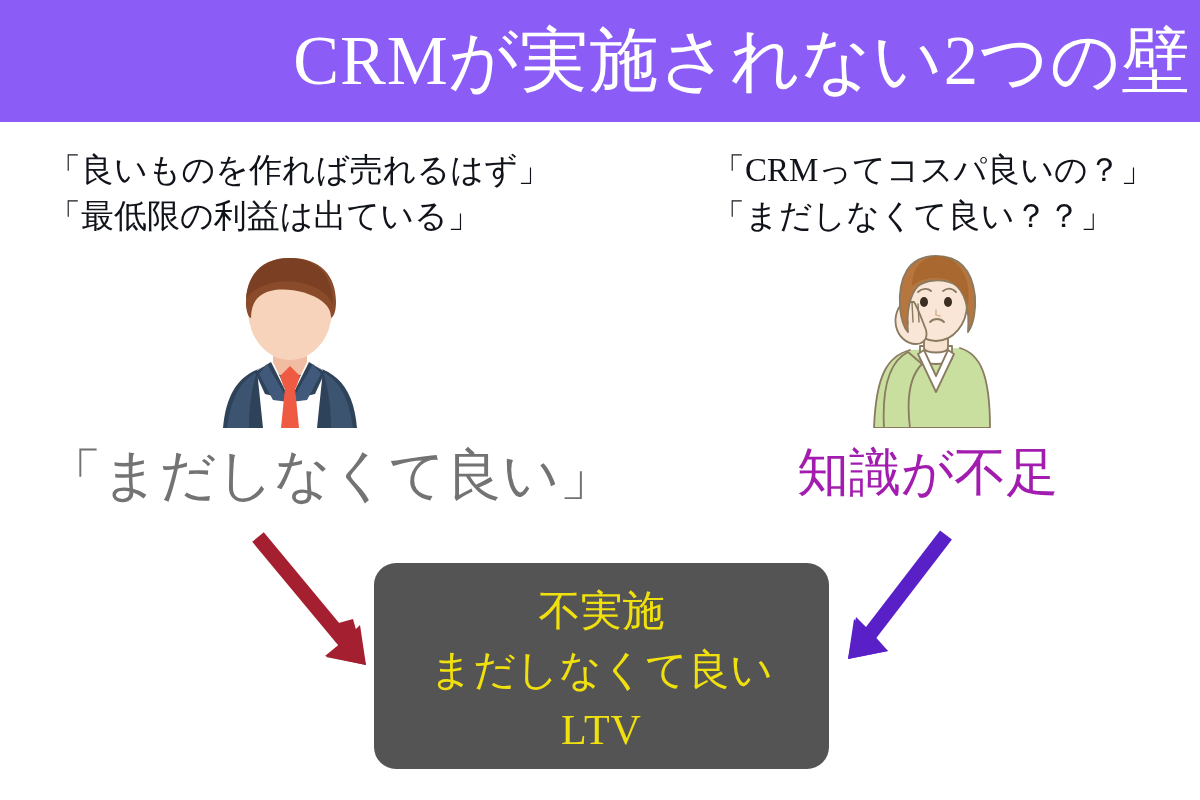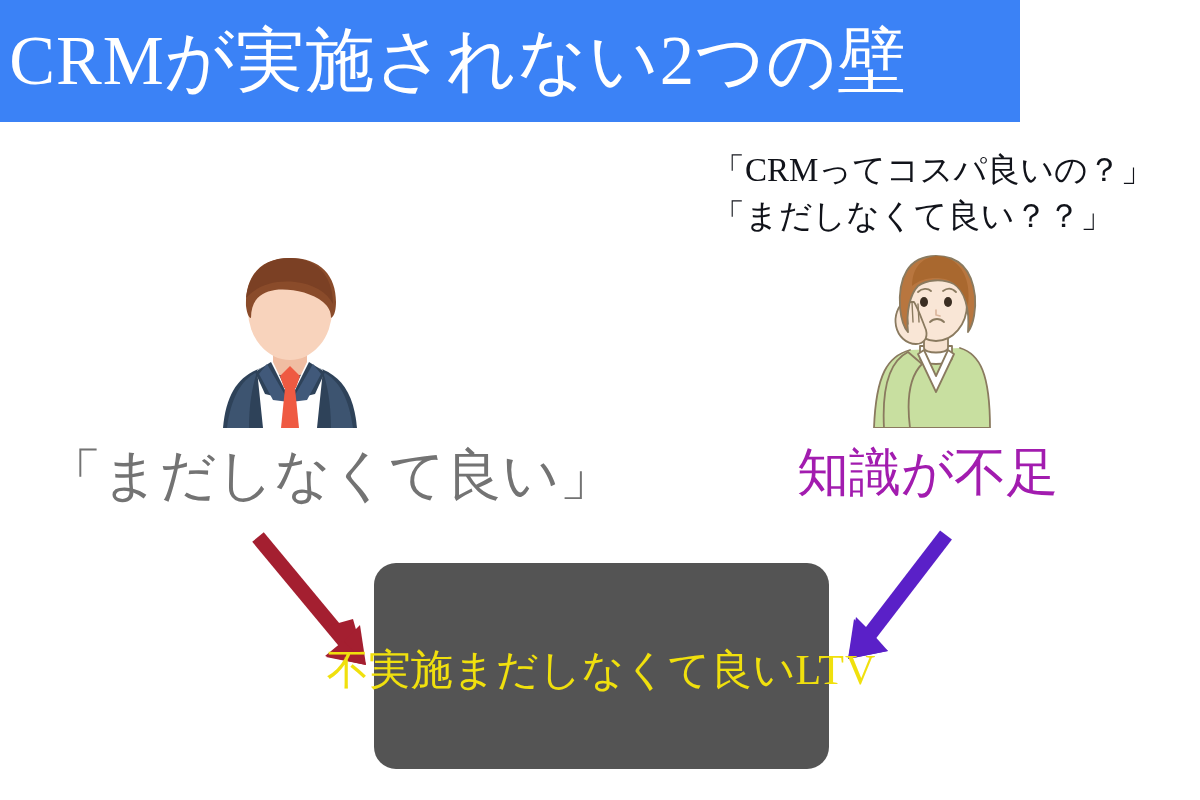--- a/index.html
+++ b/index.html
@@ -20,26 +20,26 @@
     width: 1200px;
     height: 800px;
     background: #ffffff;
   }
 
   
   .header-bar {
     position: absolute;
     left: 0;
     top: 0;
-    width: 1020px;
+    width: 1200px;
     height: 122px;
-    background: #3b82f6;
+    background: #8b5cf6;
     display: flex;
     align-items: center;
-    justify-content: flex-start;
+    justify-content: flex-end;
   }
   .header-title {
     color: #ffffff;
     font-family: "Liberation Serif", "DejaVu Serif", serif;
     font-size: 70px;
     font-weight: 400;
     letter-spacing: 1px;
     line-height: 1;
     white-space: nowrap;
     transform: scaleX(0.98);
@@ -97,21 +97,21 @@
   
   .result-box {
     position: absolute;
     left: 374px;
     top: 563px;
     width: 455px;
     height: 206px;
     background: #545454;
     border-radius: 22px;
     display: flex;
-    flex-direction: row;
+    flex-direction: column;
     align-items: center;
     justify-content: center;
     box-sizing: border-box;
     padding: 20px 10px 10px;
   }
   .result-line {
     color: #f0e00d;
     font-family: "Liberation Serif", "DejaVu Serif", serif;
     font-size: 42px;
     line-height: 1.42;
@@ -122,20 +122,24 @@
 </style>
 </head>
 <body>
 
 <div id="canvas">
 
   <div class="header-bar">
     <div class="header-title">CRMが実施されない2つの壁</div>
   </div>
 
+  <div class="quote-block quote-left">
+    <span class="quote-line">「良いものを作れば売れるはず」</span>
+    <span class="quote-line">「最低限の利益は出ている」</span>
+  </div>
 
   <div class="quote-block quote-right">
     <span class="quote-line">「CRMってコスパ良いの？」</span>
     <span class="quote-line">「まだしなくて良い？？」</span>
   </div>
 
   <div class="avatar-wrap" id="avatar-man">
     <svg viewBox="0 0 170 176" width="170" height="176" xmlns="http://www.w3.org/2000/svg">
 
       <path d="M85 112 C 44 112 22 130 18 176 L 152 176 C 148 130 126 112 85 112 Z" fill="#2e4259"></path>

